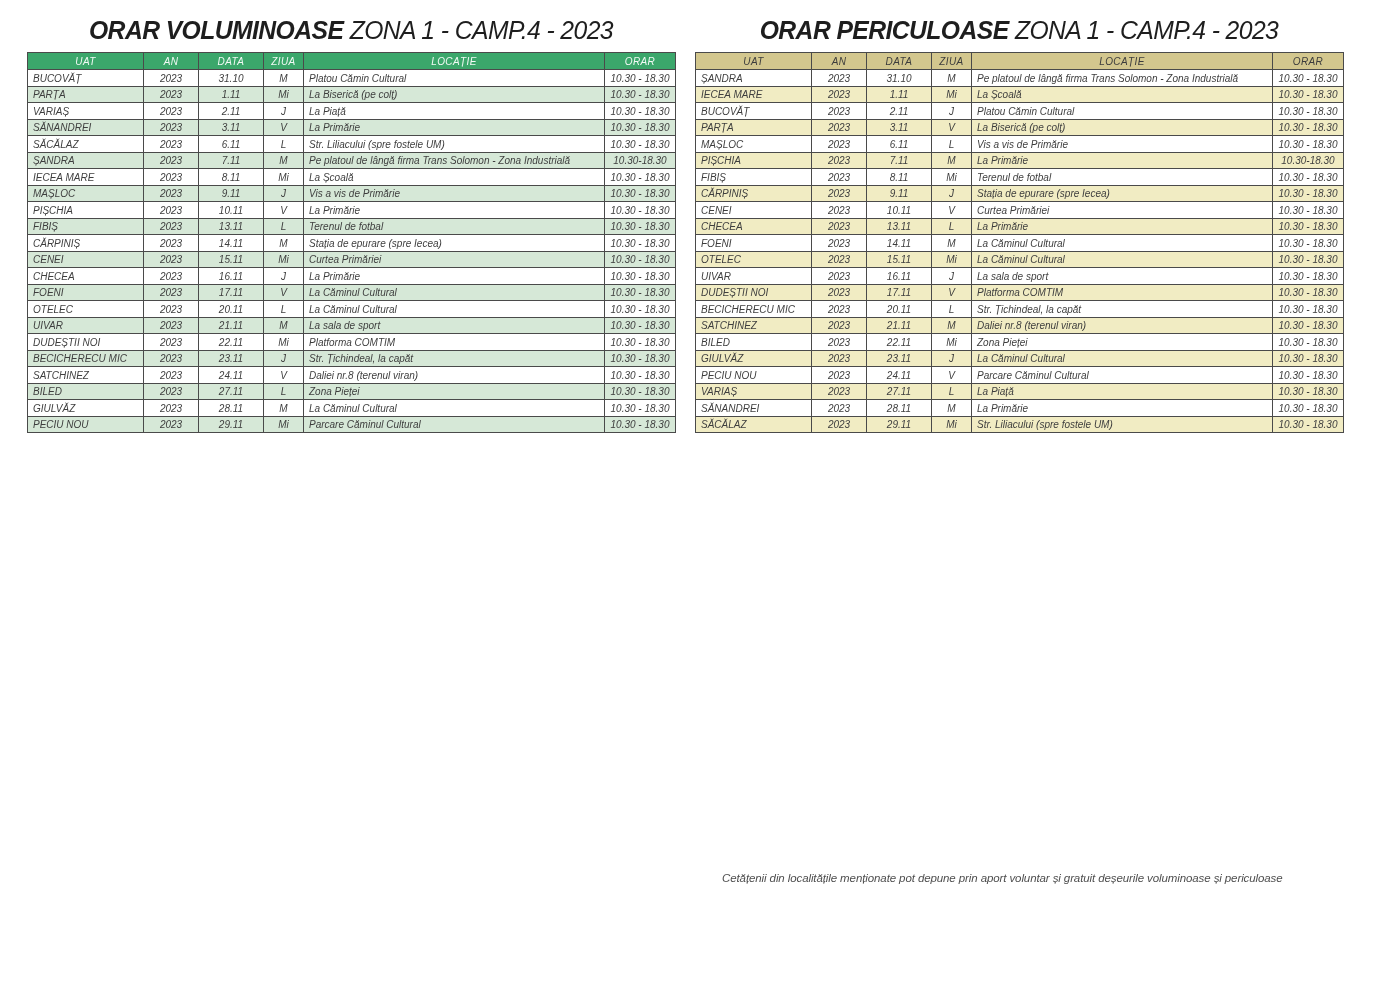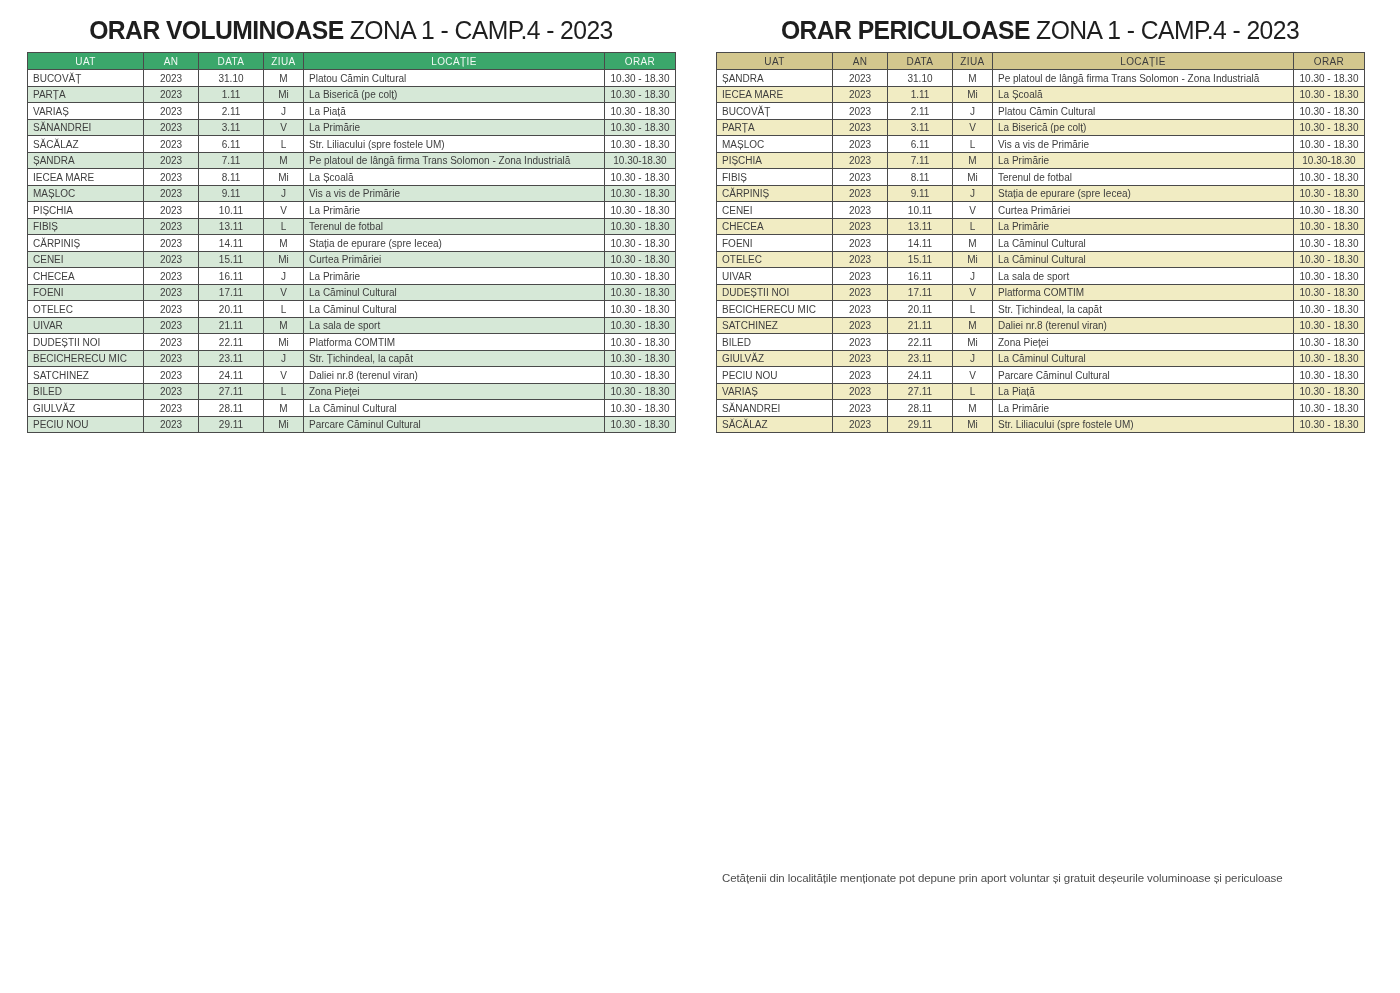--- a/index.html
+++ b/index.html
@@ -1,24 +1,25 @@
 <!DOCTYPE html>
 <html lang="ro" style="--accent-green: #188c52;"><head>
 <meta charset="utf-8">
 <style>
   * { margin:0; padding:0; box-sizing:border-box; }
   html,body { background:#ffffff; }
   body { font-family:"Liberation Sans", sans-serif; color:#3e3e3e; }
   .page {
     position:relative; width:1400px; height:885px; background:#ffffff;
     overflow:hidden;
+    font-style:italic;
   }
   .panel { position:absolute; top:14px; width:648px; }
   .panel-left  { left:27px; }
-  .panel-right { left:716px; }
+  .panel-right { left:695px; }
   .panel-title {
     text-align:center; font-size:26px; line-height:32px;
     color:#1e1e1e; letter-spacing:-0.6px; margin-bottom:6px; white-space:nowrap;
     transform:scaleX(0.95); transform-origin:50% 50%;
   }
   .panel-title .t-bold { font-weight:700; }
   .panel-title .t-rest { font-weight:400; }
 
   table.sched {
     width:648px; border-collapse:collapse; table-layout:fixed;

